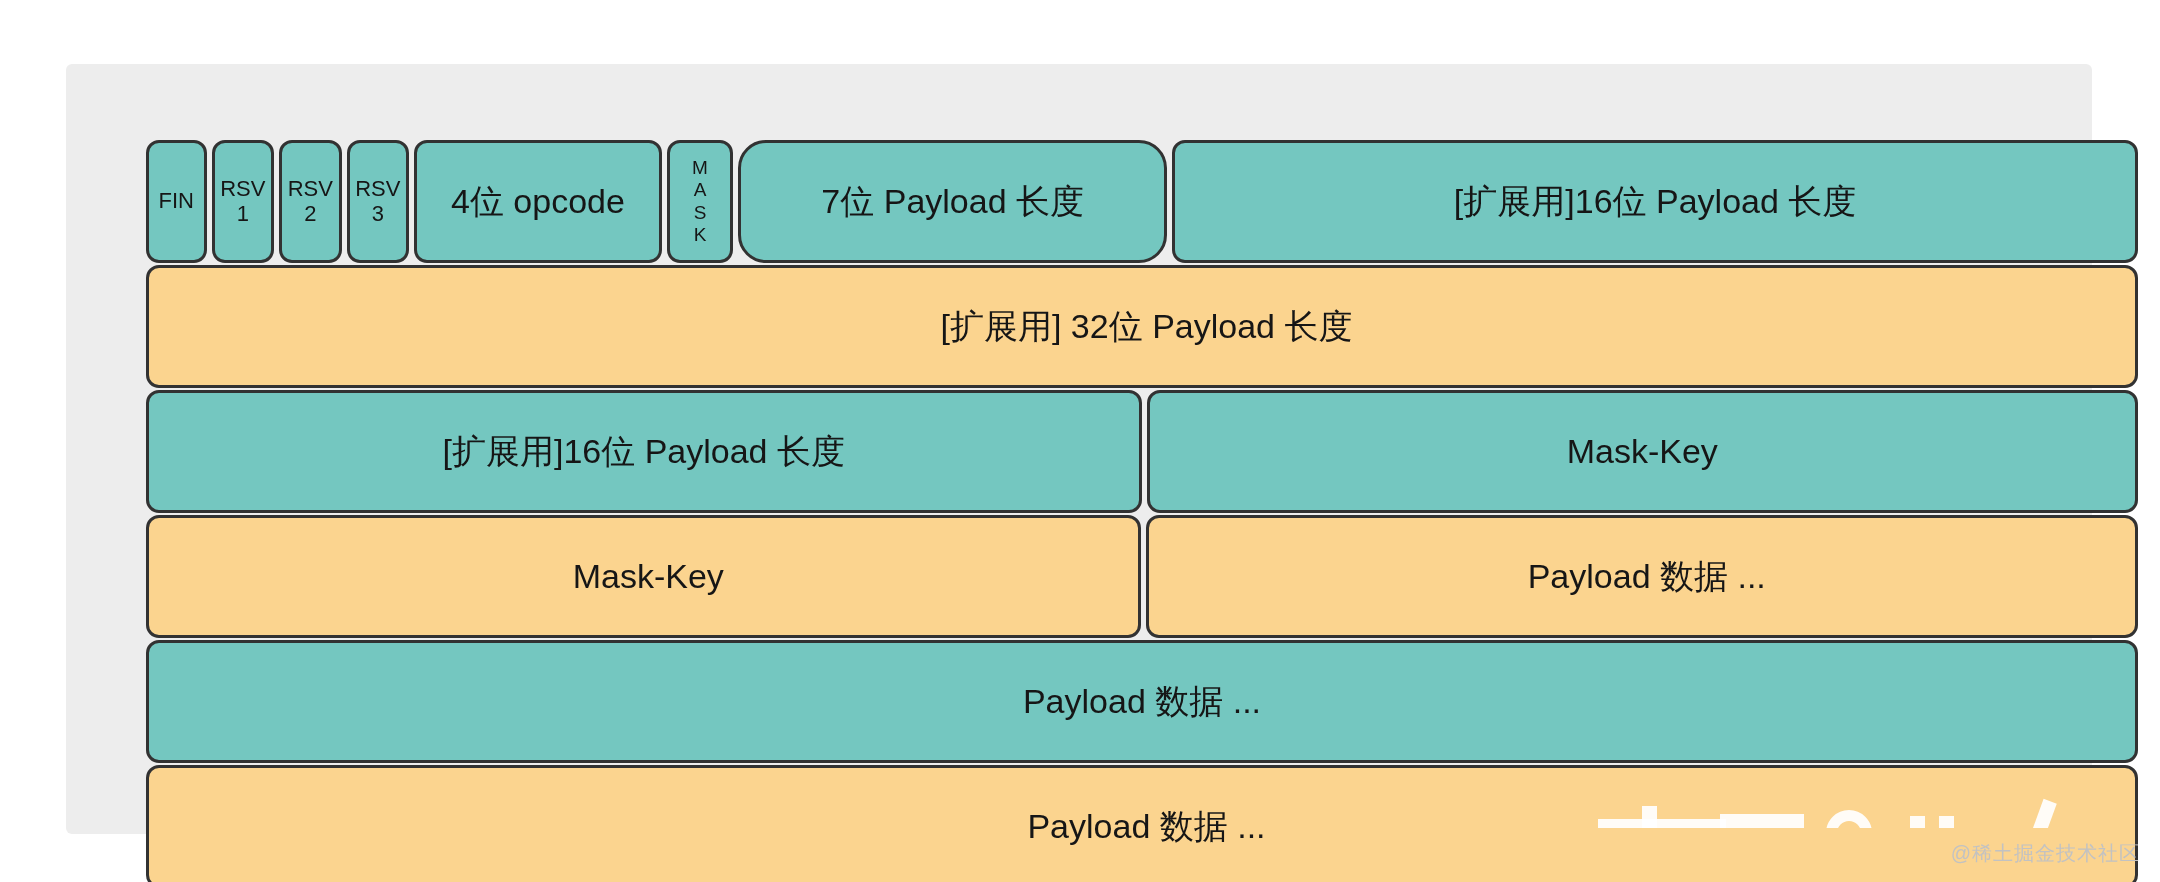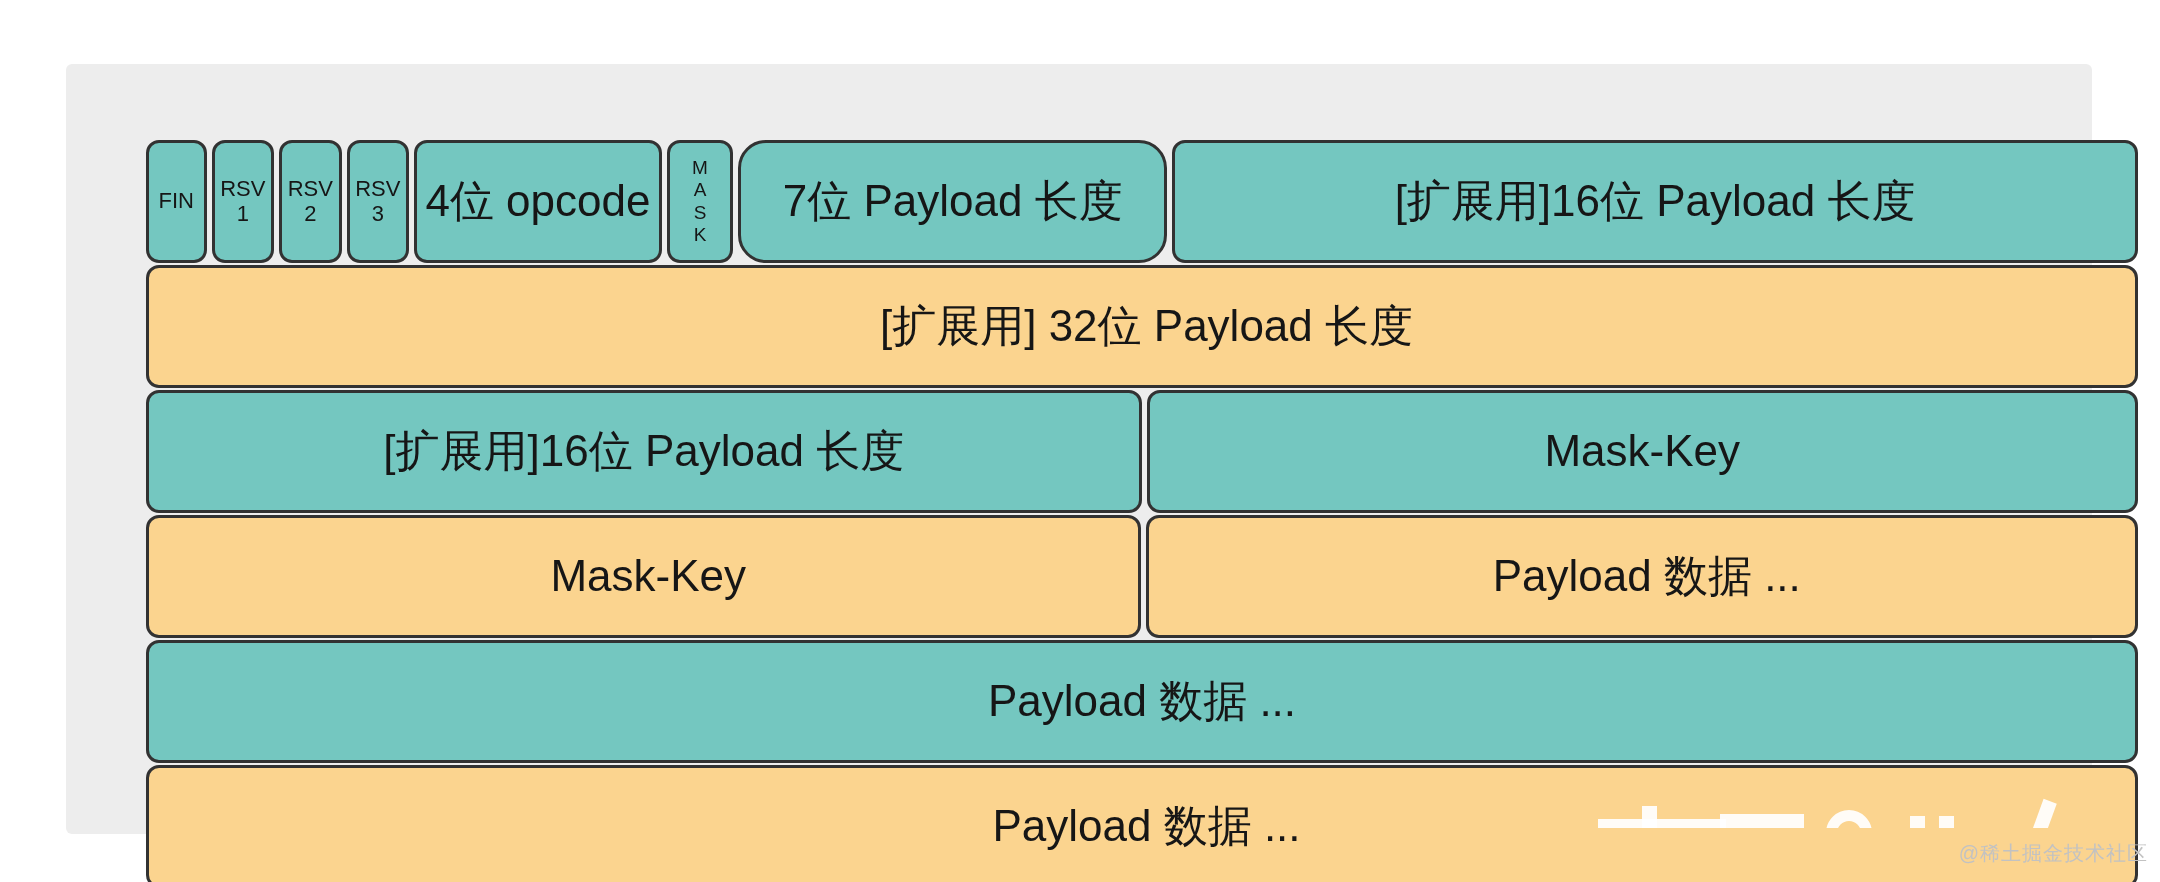--- a/index.html
+++ b/index.html
@@ -33,21 +33,21 @@
     height: 123px;
   }
   .cell {
     flex-basis: 0;
     min-width: 0;
     border: 3px solid var(--border, #333);
     border-radius: 13px;
     display: flex; align-items: center; justify-content: center;
     text-align: center;
     white-space: pre-line;
-    font-size: 44px;
+    font-size: 34px;
     line-height: 1.15;
     color: var(--text, #161616);
     overflow: hidden;
   }
   .cell.teal   { background: var(--teal, #74c7c0); }
   .cell.orange { background: var(--orange, #fbd48f); padding-left: 9px; }
   .cell.small    { font-size: 22px; line-height: 1.12; font-weight: 400; }
   .cell.vertical { font-size: 19px; line-height: 1.18; font-weight: 400; }
 
   
@@ -65,21 +65,21 @@
   .cw-ring  { left: 228px; top: 30px; width: 46px;  height: 46px;
               background: transparent; border: 11px solid #ffffff;
               border-radius: 50%; }
   .cw-stub1 { left: 312px; top: 36px; width: 15px;  height: 16px; }
   .cw-stub2 { left: 341px; top: 36px; width: 15px;  height: 16px; }
   .cw-slash { left: 438px; top: 20px; width: 14px;  height: 42px;
               transform: rotate(20deg); }
 
   .watermark {
     position: absolute;
-    right: 12px; top: 840px;
+    right: 20px; top: 840px;
     font-size: 20px;
     color: var(--watermark-text, #c2c2c2);
     letter-spacing: 1px;
   }
 </style>
 </head>
 <body style="--teal: #74c7c0; --orange: #fbd48f; --border: #323232; --panel: #ededed; --page-bg: #ffffff; --text: #161616; --watermark-text: #c2c2c2;">
 
 <div class="page">
 

